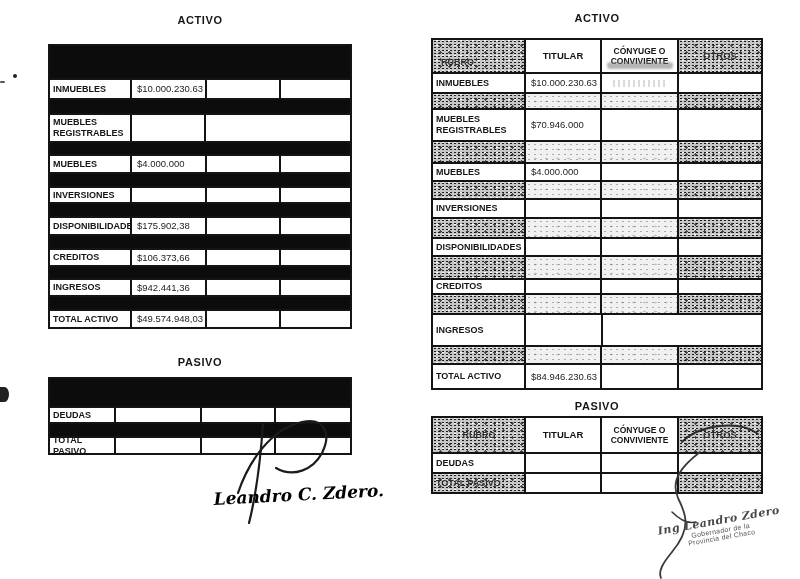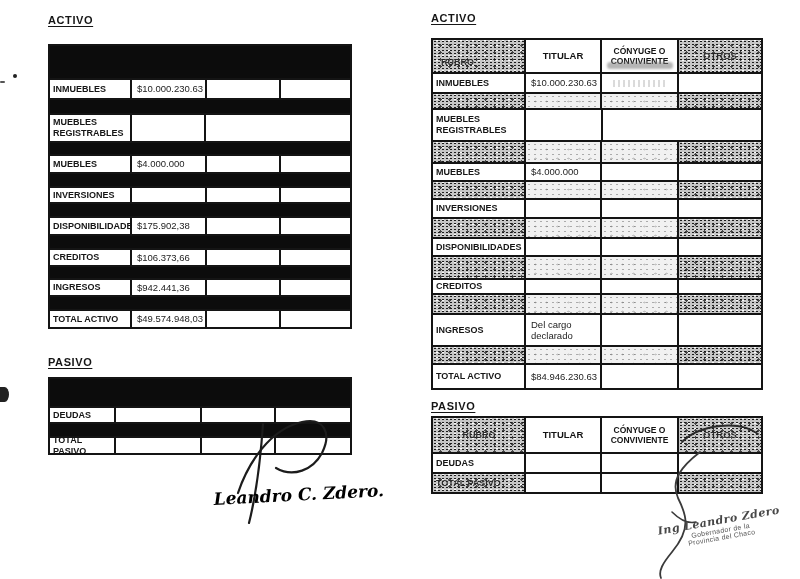--- a/index.html
+++ b/index.html
@@ -1,19 +1,19 @@
 <!DOCTYPE html>
 <html><head>
 <meta charset="utf-8">
 <style>
   html,body{margin:0;padding:0;background:#e9e9e9;}
   #page{position:relative;width:800px;height:579px;background:#ffffff;overflow:hidden;
         font-family:"Liberation Sans",sans-serif;color:#111;}
-  .title{position:absolute;text-align:left;font:700 11px "Liberation Sans",sans-serif;
-         letter-spacing:.6px;text-decoration:underline;text-underline-offset:2px;color:#161616;}
+  .title{position:absolute;text-align:center;font:700 11px "Liberation Sans",sans-serif;
+         letter-spacing:.6px;text-underline-offset:2px;color:#161616;}
   .tbl{position:absolute;border:2px solid #141414;box-sizing:border-box;background:#fff;}
   .r{display:flex;border-top:2px solid #141414;box-sizing:border-box;align-items:stretch;}
   .r.first{border-top:none;}
   .c{box-sizing:border-box;border-left:2px solid #141414;display:flex;align-items:center;
      overflow:hidden;position:relative;}
   .c.first{border-left:none;}
   .bar{background:#0c0c0c;border-top:2px solid #141414;box-sizing:border-box;}
   .bar.first{border-top:none;}
   .lbl{font:700 9px/1.2 "Liberation Sans",sans-serif;padding:1px 2px 1px 3px;color:#151515;}
   .val{font:400 9.5px/1.2 "Liberation Sans",sans-serif;padding-left:5px;color:#1c1c1c;}
@@ -223,20 +223,23 @@
       <div class="c first rt-c1 sm-d"></div>
         <div class="c rt-c2 sm-l"></div>
         <div class="c rt-c3 sm-l"></div>
         <div class="c rt-c4 sm-d"></div>
     </div>
 
     <div class="r" style="height:32px;">
       <div class="c first rt-c1">
           <span class="lbl">MUEBLES REGISTRABLES</span>
         </div>
+      <div class="c rt-c2">
+          <span class="val">$70.946.000</span>
+        </div>
       <div class="c rt-c3"></div>
       <div class="c rt-c4"></div>
     </div>
     <div class="r" style="height:22px;">
       <div class="c first rt-c1 sm-d"></div>
         <div class="c rt-c2 sm-l"></div>
         <div class="c rt-c3 sm-l"></div>
         <div class="c rt-c4 sm-d"></div>
     </div>
 
@@ -305,26 +308,20 @@
       <div class="c first rt-c1 sm-d"></div>
         <div class="c rt-c2 sm-l"></div>
         <div class="c rt-c3 sm-l"></div>
         <div class="c rt-c4 sm-d"></div>
     </div>
 
     <div class="r" style="height:32px;">
       <div class="c first rt-c1">
           <span class="lbl">INGRESOS</span>
         </div>
-      <div class="c rt-c2">
-        <div class="stack val">
-          <span>Del cargo</span>
-          <span>declarado</span>
-        </div>
-      </div>
       <div class="c rt-c3"></div>
       <div class="c rt-c4"></div>
     </div>
     <div class="r" style="height:18px;">
       <div class="c first rt-c1 sm-d"></div>
         <div class="c rt-c2 sm-l"></div>
         <div class="c rt-c3 sm-l"></div>
         <div class="c rt-c4 sm-d"></div>
     </div>
 

